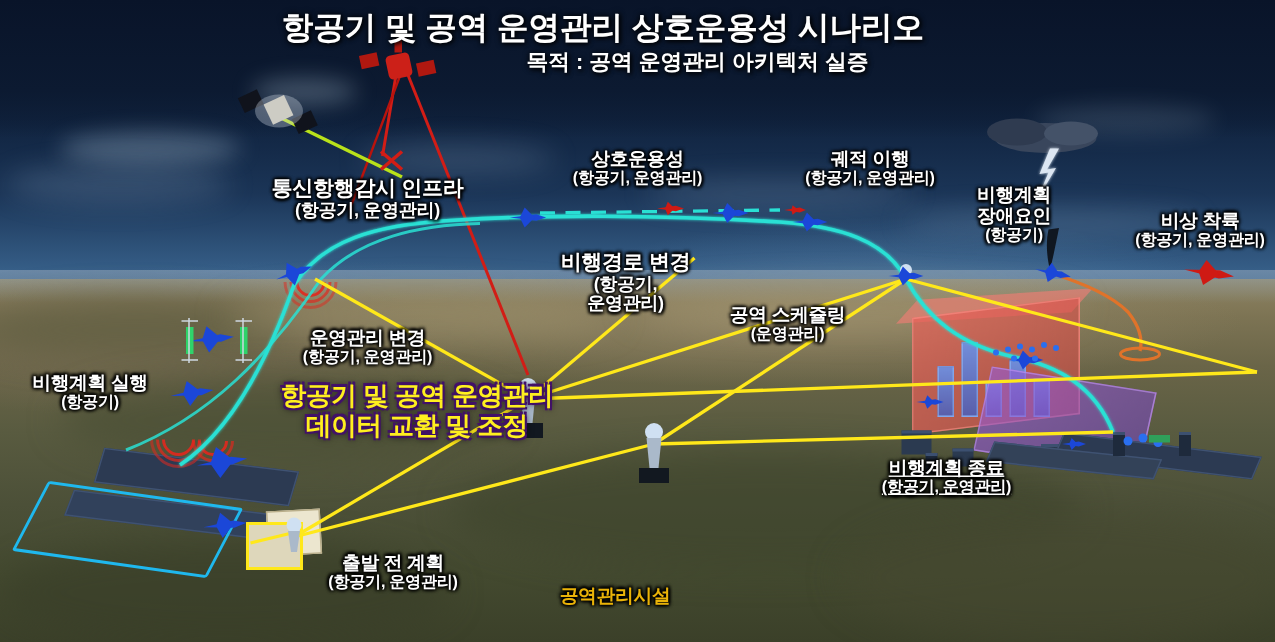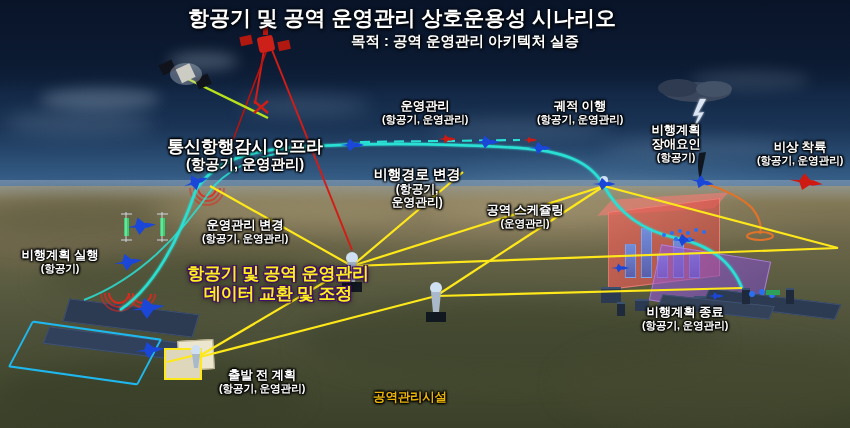--- a/index.html
+++ b/index.html
@@ -328,27 +328,27 @@
         <circle cx="762" cy="292" r="3"></circle>
         <circle cx="772" cy="295" r="3"></circle>
       <rect x="766" y="290" width="14" height="5" fill="#2fa05a"></rect>
     </g>
   </svg>
 
 
   <div class="title" style="left:0;top:4px;width:696px;font-size:21px;padding-left:108px;box-sizing:border-box;">항공기 및 공역 운영관리 상호운용성 시나리오</div>
   <div class="title" style="left:0;top:32px;width:850px;font-size:14.5px;padding-left:80px;box-sizing:border-box;">목적 : 공역 운영관리 아키텍처 실증</div>
 
-  <div class="lbl center" style="left:245px;top:118px;font-size:17px;margin-top:19px;">
+  <div class="lbl center" style="left:245px;top:118px;font-size:14px;">
     <span>통신항행감시 인프라</span>
     <span class="sub">(항공기, 운영관리)</span>
   </div>
 
   <div class="lbl center" style="left:425px;top:99px;font-size:12.5px;">
-    <span>운영관리</span>
+    <span>상호운용성</span>
     <span class="sub">(항공기, 운영관리)</span>
   </div>
 
   <div class="lbl center" style="left:580px;top:99px;font-size:12.5px;">
     <span>궤적 이행</span>
     <span class="sub">(항공기, 운영관리)</span>
   </div>
 
   <div class="lbl center" style="left:676px;top:123px;font-size:12.5px;">
     <span>비행계획</span>
@@ -375,30 +375,30 @@
   <div class="lbl center" style="left:245px;top:218px;font-size:12.5px;">
     <span>운영관리 변경</span>
     <span class="sub">(항공기, 운영관리)</span>
   </div>
 
   <div class="lbl center" style="left:60px;top:248px;font-size:12.5px;">
     <span>비행계획 실행</span>
     <span class="sub">(항공기)</span>
   </div>
 
-  <div class="lbl center" style="left:685px;top:305px;font-size:12.5px;">
+  <div class="lbl center" style="left:631px;top:305px;font-size:12.5px;text-decoration:underline;">
     <span>비행계획 종료</span>
     <span class="sub">(항공기, 운영관리)</span>
   </div>
 
   <div class="lbl center" style="left:262px;top:368px;font-size:12.5px;">
     <span>출발 전 계획</span>
     <span class="sub">(항공기, 운영관리)</span>
   </div>
 
   <div class="lbl tan center" style="left:410px;top:390px;font-size:12.5px;">공역관리시설</div>
 
-  <div class="lbl yellow center" style="left:278px;top:264px;font-size:17px;line-height:1.18;">
+  <div class="lbl yellow center" style="left:278px;top:254px;font-size:17px;line-height:1.18;">
     <span>항공기 및 공역 운영관리</span>
     <span class="sub" style="font-size:1em;">데이터 교환 및 조정</span>
   </div>
 
 </div>
 
 </body></html>

